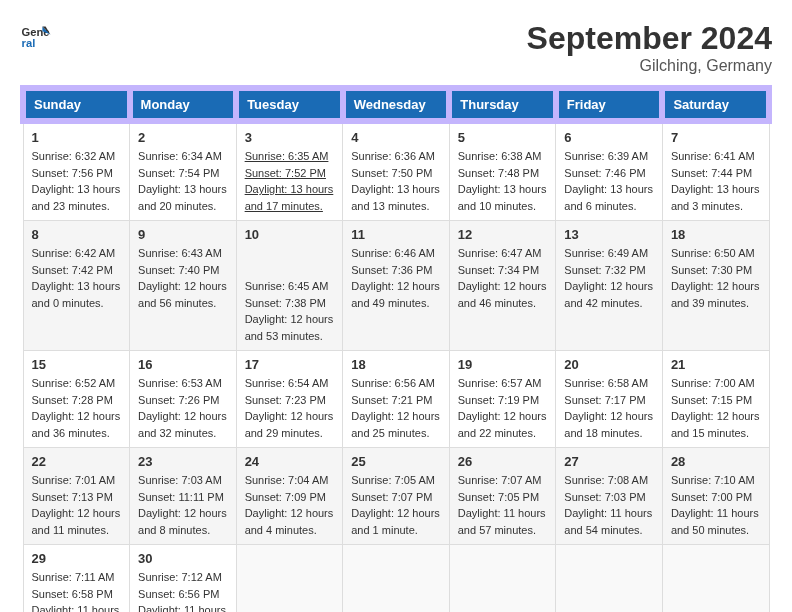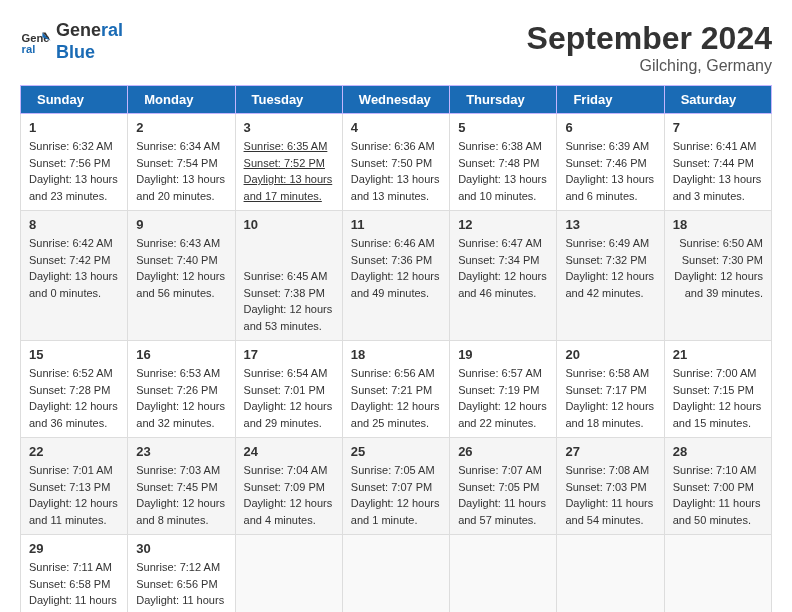--- a/index.html
+++ b/index.html
@@ -48,24 +48,24 @@
     }
     table {
       width: 100%;
       border-collapse: collapse;
       table-layout: fixed;
     }
     thead tr th {
       background: #1a6bb5;
       color: #fff;
       text-align: left;
-      padding: 6px 16px;
+      padding: 6px 8px;
       font-size: 13px;
       font-weight: bold;
-      border: 1px solid #c4b5fd;
+      border: 6px solid #c4b5fd;
     }
     tbody tr td {
       vertical-align: top;
       padding: 6px 8px;
       border: 1px solid #ddd;
       font-size: 11px;
       color: #333;
       height: 85px;
       background: #fff;
     }
@@ -91,24 +91,20 @@
 <body>
 
 <div class="header">
   <div class="logo">
     <svg class="logo-icon" viewBox="0 0 40 40">
       <text x="2" y="20" font-size="14" font-weight="bold" fill="#333">Gene</text>
       <text x="2" y="34" font-size="14" font-weight="bold" fill="#1a6bb5">ral</text>
       <path d="M28 8 L38 18 L28 14 Z" fill="#1a6bb5"></path>
       <path d="M28 8 L38 18 L32 8 Z" fill="#333"></path>
     </svg>
-    <div class="logo-text">
-      <div>Gene<span>ral</span></div>
-      <div style="color:#1a6bb5;">Blue</div>
-    </div>
   </div>
   <div class="title-block">
     <div class="month-title">September 2024</div>
     <div class="location">Gilching, Germany</div>
   </div>
 </div>
 
 <table>
   <thead>
     <tr>
@@ -211,21 +207,21 @@
         </td>
         <td>
           <span class="day-num">13</span>
           <div class="day-info" style="white-space: pre-line;">Sunrise: 6:49 AM
 Sunset: 7:32 PM
 Daylight: 12 hours
 and 42 minutes.</div>
         </td>
         <td>
           <span class="day-num">18</span>
-          <div class="day-info" style="white-space: pre-line; text-align: right;">Sunrise: 6:50 AM
+          <div class="day-info" style="white-space: pre-line;">Sunrise: 6:50 AM
 Sunset: 7:30 PM
 Daylight: 12 hours
 and 39 minutes.</div>
         </td>
       </tr>
       <tr>
         <td>
           <span class="day-num">15</span>
           <div class="day-info" style="white-space: pre-line;">Sunrise: 6:52 AM
 Sunset: 7:28 PM
@@ -235,21 +231,21 @@
         <td>
           <span class="day-num">16</span>
           <div class="day-info" style="white-space: pre-line;">Sunrise: 6:53 AM
 Sunset: 7:26 PM
 Daylight: 12 hours
 and 32 minutes.</div>
         </td>
         <td>
           <span class="day-num">17</span>
           <div class="day-info" style="white-space: pre-line;">Sunrise: 6:54 AM
-Sunset: 7:01 PM
+Sunset: 7:23 PM
 Daylight: 12 hours
 and 29 minutes.</div>
         </td>
         <td>
           <span class="day-num">18</span>
           <div class="day-info" style="white-space: pre-line;">Sunrise: 6:56 AM
 Sunset: 7:21 PM
 Daylight: 12 hours
 and 25 minutes.</div>
         </td>
@@ -279,21 +275,21 @@
         <td>
           <span class="day-num">22</span>
           <div class="day-info" style="white-space: pre-line;">Sunrise: 7:01 AM
 Sunset: 7:13 PM
 Daylight: 12 hours
 and 11 minutes.</div>
         </td>
         <td>
           <span class="day-num">23</span>
           <div class="day-info" style="white-space: pre-line;">Sunrise: 7:03 AM
-Sunset: 7:45 PM
+Sunset: 11:11 PM
 Daylight: 12 hours
 and 8 minutes.</div>
         </td>
         <td>
           <span class="day-num">24</span>
           <div class="day-info" style="white-space: pre-line;">Sunrise: 7:04 AM
 Sunset: 7:09 PM
 Daylight: 12 hours
 and 4 minutes.</div>
         </td>

